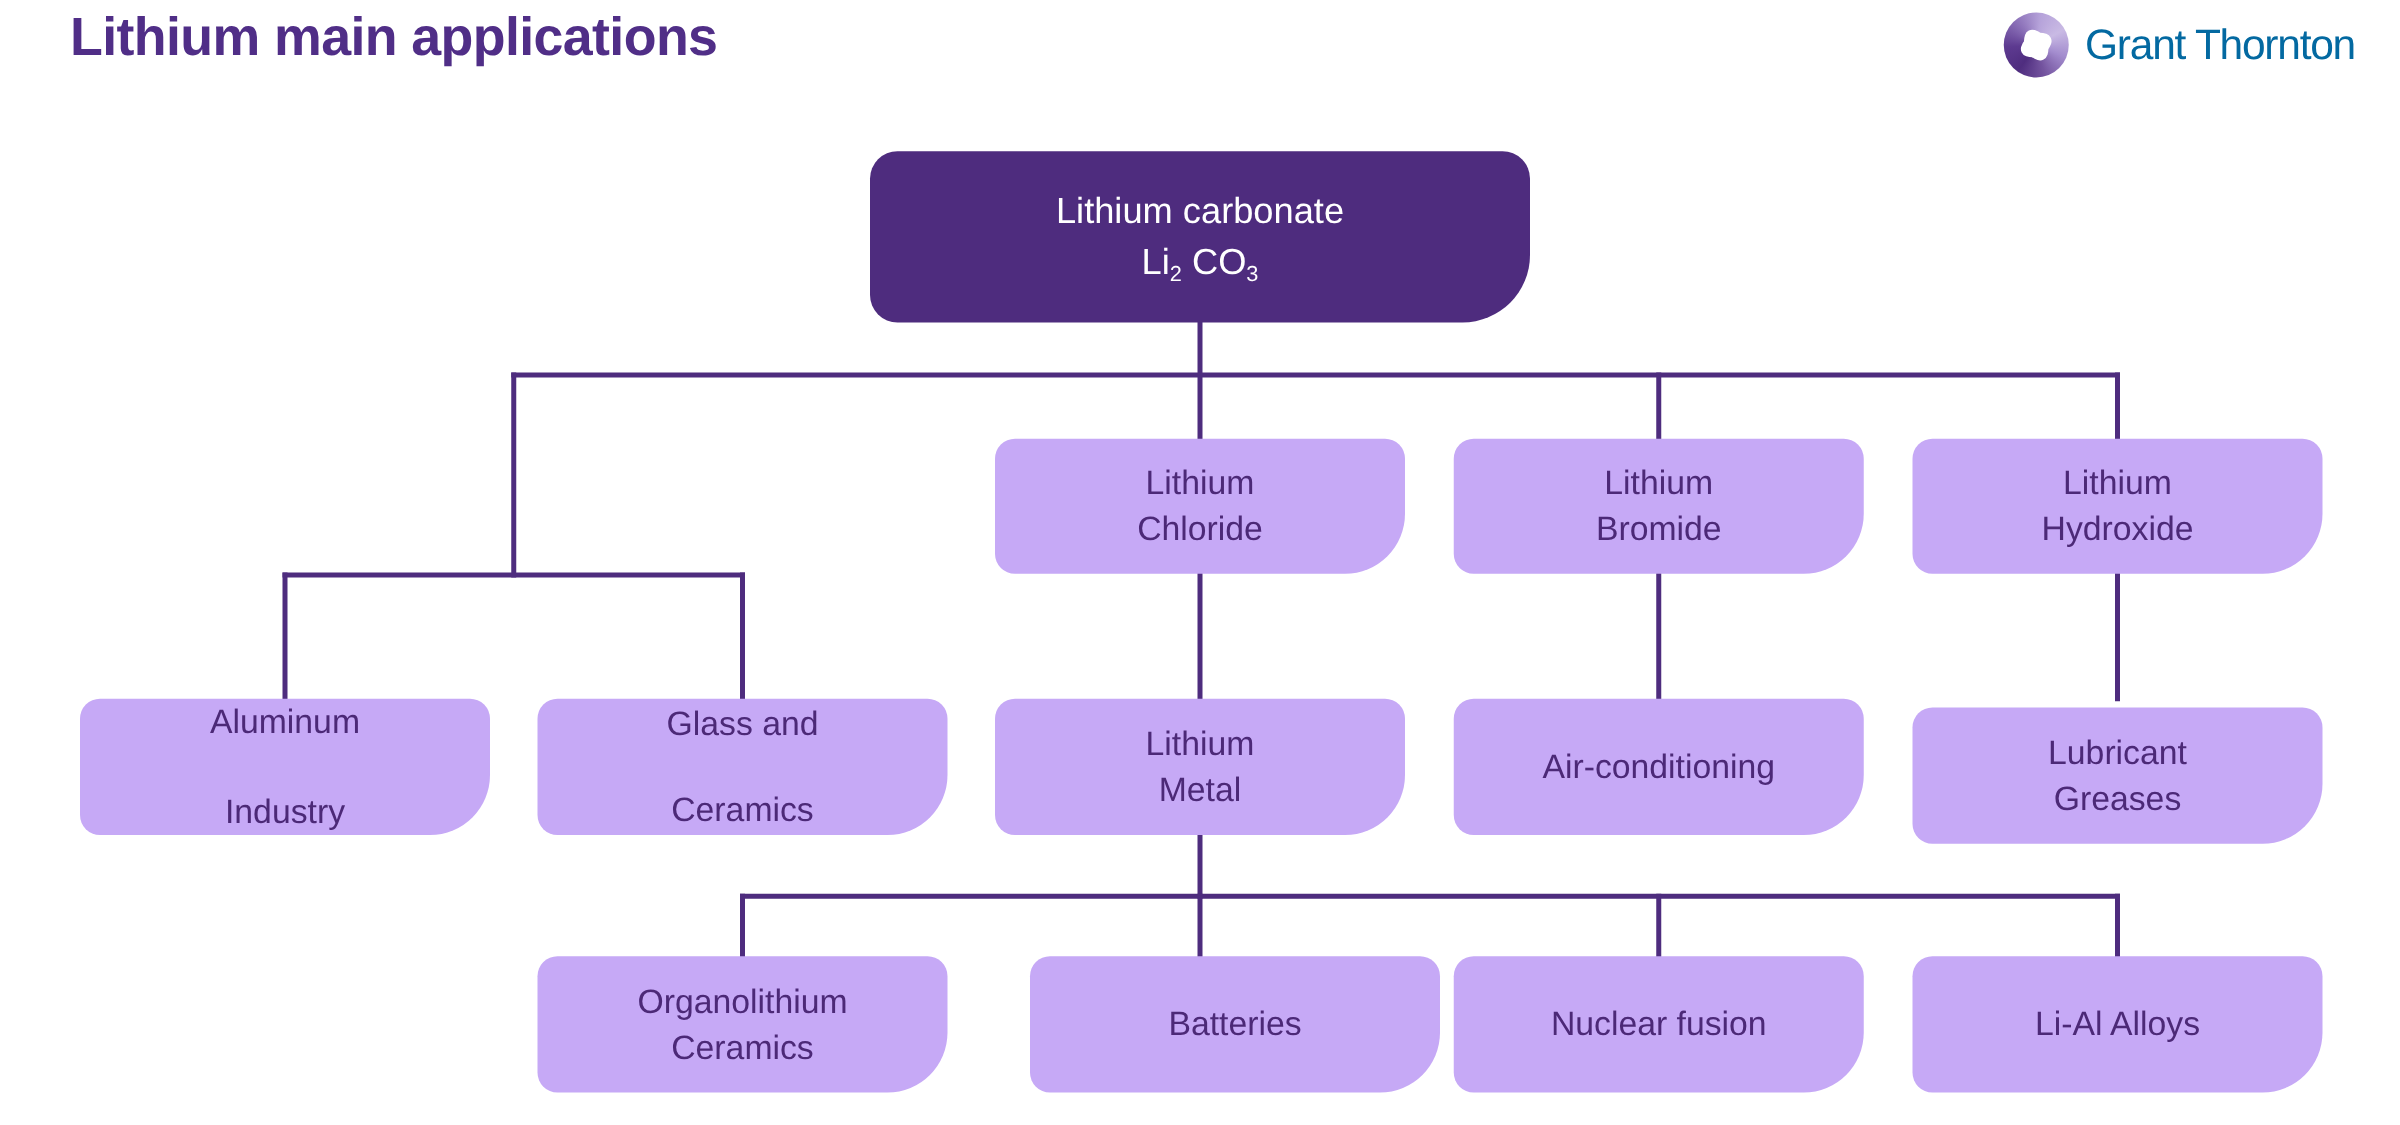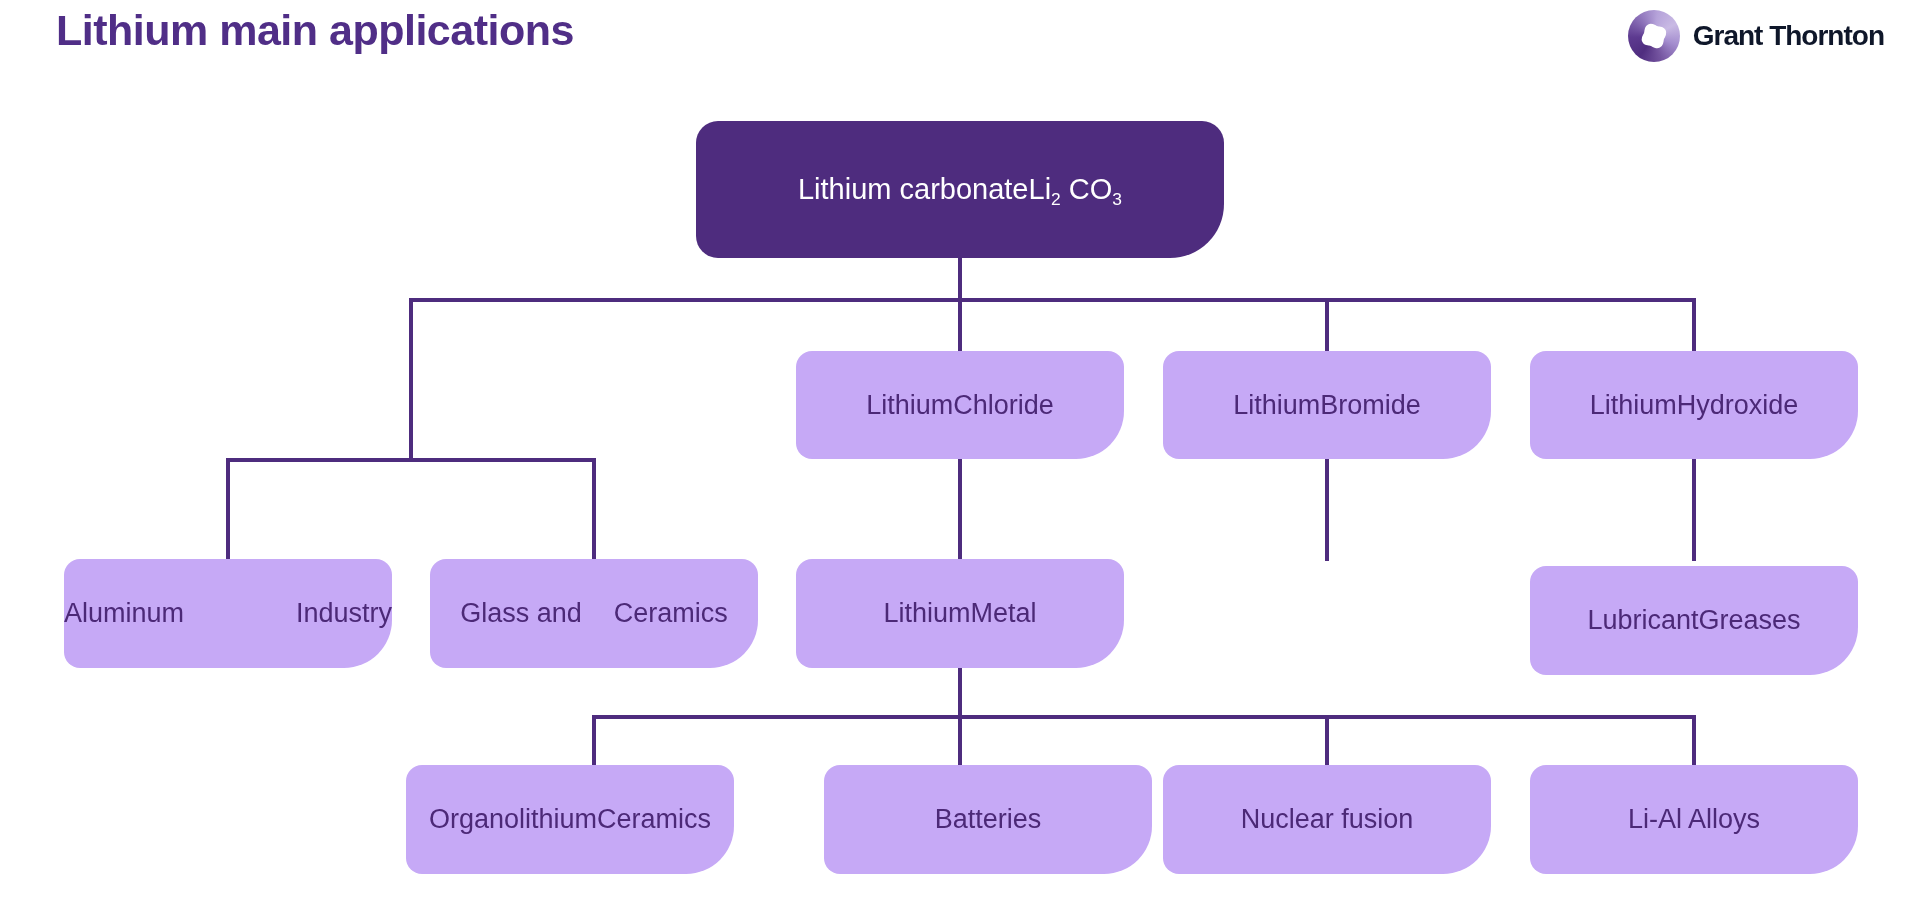--- a/index.html
+++ b/index.html
@@ -48,41 +48,41 @@
   }
   .swirl::before, .swirl::after {
     content: "";
     position: absolute;
     inset: 29%;
     background: #ffffff;
   }
   .swirl::before { border-radius: 72% 28% 72% 28%; transform: rotate(18deg); }
   .swirl::after  { border-radius: 28% 72% 28% 72%; transform: rotate(18deg); }
   .wordmark {
-    font-size: 28px;
-    font-weight: 700;
+    font-size: 34px;
+    font-weight: 400;
     letter-spacing: -1px;
-    color: #0f172a;
+    color: #0369a1;
     white-space: nowrap;
   }
 
   
   .h-line, .v-line {
     position: absolute;
     background: #4E2C7E;
   }
 
   
   .node {
     position: absolute;
     background: #C6A9F6;
     color: #4C2977;
     border-radius: 16px 16px 48px 16px;
     display: flex;
-    flex-direction: row;
+    flex-direction: column;
     justify-content: center;
     align-items: center;
     text-align: center;
     font-size: 27px;
     line-height: 37px;
     box-sizing: border-box;
   }
   .node.root {
     background: #4E2C7E;
     color: #ffffff;
@@ -155,26 +155,29 @@
     <div>Industry</div>
   </div>
   <div class="node" style="left:430px; top:559px; width:328px; height:109px;gap:32px;">
     <div>Glass and</div>
     <div>Ceramics</div>
   </div>
   <div class="node" style="left:796px; top:559px; width:328px; height:109px;">
     <div>Lithium</div>
     <div>Metal</div>
   </div>
+  <div class="node" style="left:1163px; top:559px; width:328px; height:109px;">
+    <div>Air-conditioning</div>
+  </div>
   <div class="node" style="left:1530px; top:566px; width:328px; height:109px;">
     <div>Lubricant</div>
     <div>Greases</div>
   </div>
 
-  <div class="node" style="left:406px; top:765px; width:328px; height:109px;justify-content:center;">
+  <div class="node" style="left:430px; top:765px; width:328px; height:109px;justify-content:center;">
     <div>Organolithium</div>
     <div>Ceramics</div>
   </div>
   <div class="node" style="left:824px; top:765px; width:328px; height:109px;">
     <div>Batteries</div>
   </div>
   <div class="node" style="left:1163px; top:765px; width:328px; height:109px;">
     <div>Nuclear fusion</div>
   </div>
   <div class="node" style="left:1530px; top:765px; width:328px; height:109px;">

